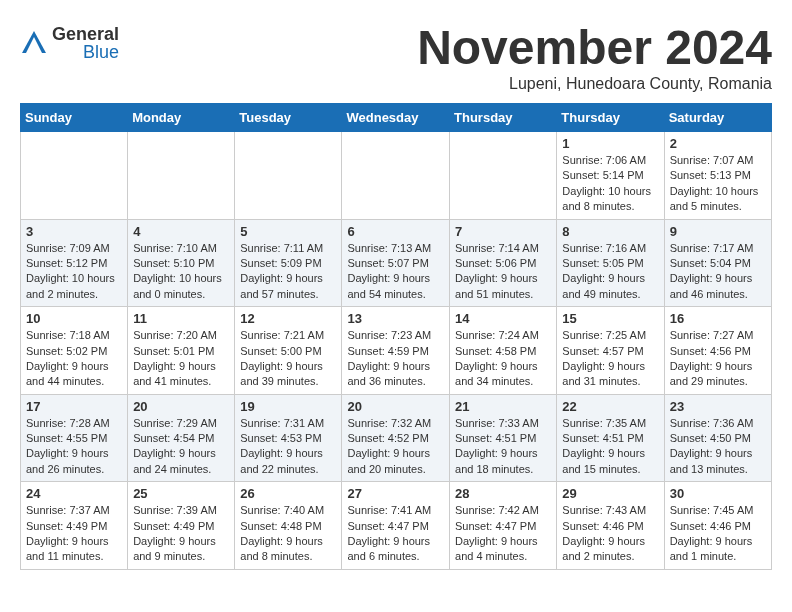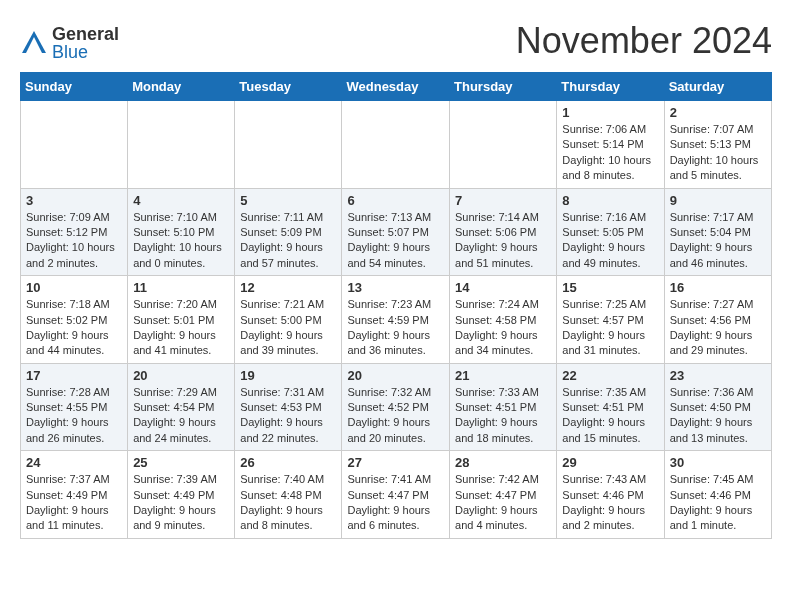--- a/index.html
+++ b/index.html
@@ -18,42 +18,43 @@
     }
     .logo {
       display: flex;
       align-items: center;
       margin-top: 5px;
     }
     .logo-text {
       display: flex;
       flex-direction: column;
       line-height: 1;
+      align-items: flex-end;
     }
     .logo-general {
       font-size: 18px;
       font-weight: bold;
       color: #333;
     }
     .logo-blue {
       font-size: 18px;
       font-weight: normal;
       color: #1a6eb5;
     }
     .logo-icon {
       width: 28px;
       height: 28px;
       margin-right: 4px;
     }
     .title-area {
       text-align: right;
     }
     .month-title {
-      font-size: 36px;
-      font-weight: normal;
+      font-size: 48px;
+      font-weight: bold;
       color: #333;
     }
     .location-subtitle {
       font-size: 16px;
       color: #333;
     }
     .calendar {
       width: 100%;
       border-collapse: collapse;
       font-size: 11px;
@@ -103,20 +104,21 @@
       <polygon points="14,2 26,24 2,24" fill="#1a6eb5"></polygon>
       <polygon points="14,8 22,24 6,24" fill="#fff"></polygon>
     </svg>
     <div class="logo-text">
       <span class="logo-general">General</span>
       <span class="logo-blue">Blue</span>
     </div>
   </div>
   <div class="title-area">
     <div class="month-title">November 2024</div>
+    <div class="location-subtitle">Lupeni, Hunedoara County, Romania</div>
   </div>
 </div>
 
 <table class="calendar">
   <thead>
     <tr id="header-row">
     <th>Sunday</th>
         <th>Monday</th>
         <th>Tuesday</th>
         <th>Wednesday</th>

